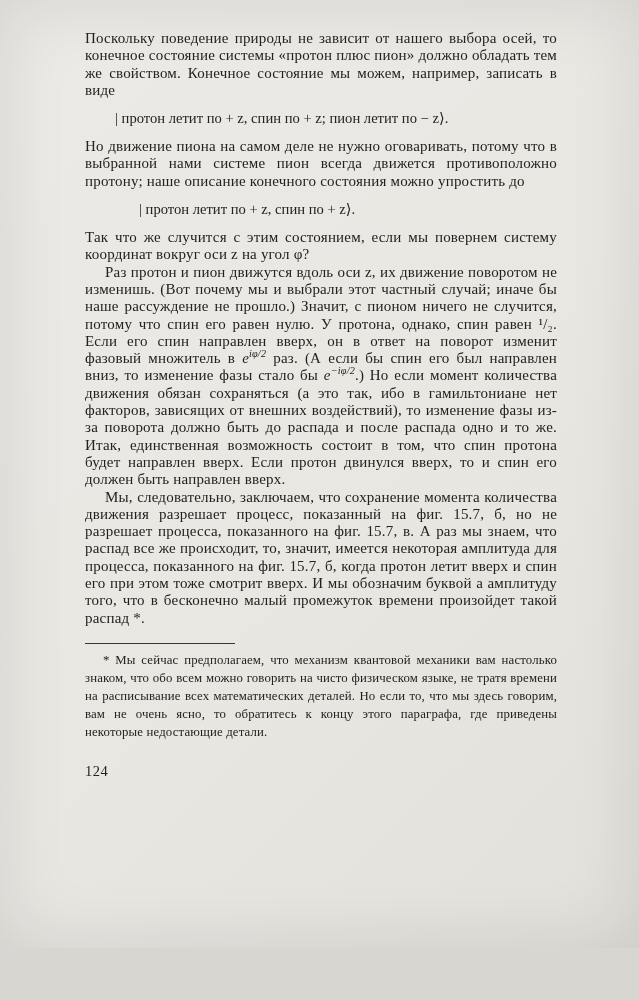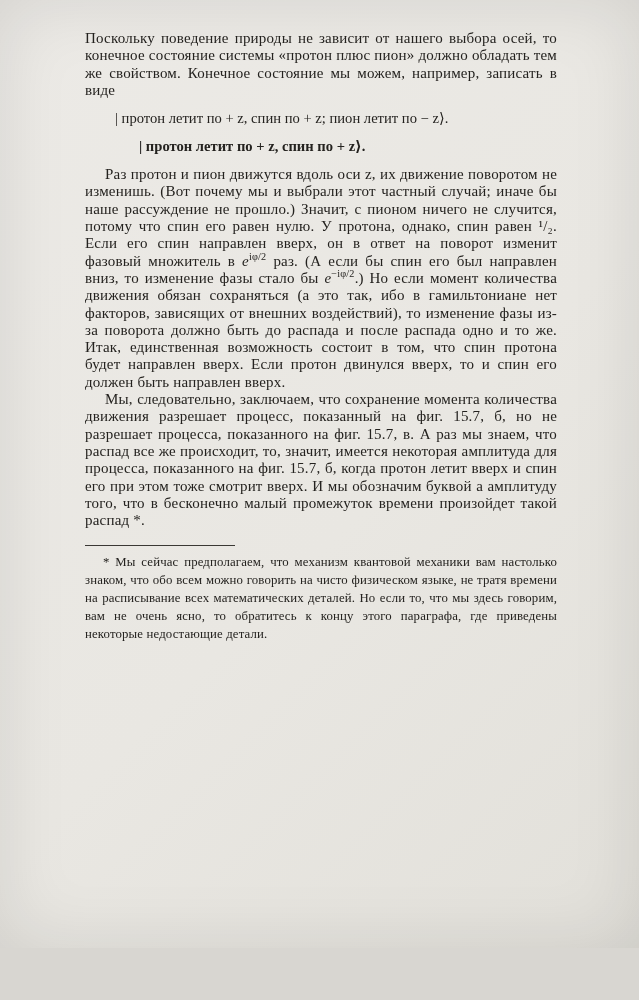--- a/index.html
+++ b/index.html
@@ -33,23 +33,24 @@
     text-indent: 0;
   }
   .para.indent { text-indent: 20px; }
   .formula {
     font-size: 14.6px;
     line-height: 17px;
     margin: 11px 0 11px 0;
     white-space: nowrap;
   }
   .formula.f1 { padding-left: 30px; }
-  .formula.f2 { padding-left: 54px; font-weight: bold; }
+  .formula.f2 { padding-left: 54px; }
   .var { font-style: italic; }
   sup.sup {
+    font-style: italic;
     font-size: 0.68em;
     line-height: 0;
   }
   .footnote-rule {
     width: 150px;
     height: 1px;
     background: #3a3834;
     margin: 16px 0 7px 0;
   }
   .footnote {
@@ -69,28 +70,31 @@
 </head>
 <body>
 
 <div class="page">
   <div class="content">
 
     <p class="para">Поскольку поведение природы не зависит от нашего выбора осей, то конечное состояние системы «протон плюс пион» должно обладать тем же свойством. Конечное состояние мы можем, например, записать в виде</p>
 
     <div class="formula f1">| протон летит по + z, спин по + z; пион летит по − z⟩.</div>
 
+    <p class="para">Но движение пиона на самом деле не нужно оговаривать, потому что в выбранной нами системе пион всегда движется противоположно протону; наше описание конечного состояния можно упростить до</p>
 
     <div class="formula f2">| протон летит по + z, спин по + z⟩.</div>
 
+    <p class="para">Так что же случится с этим состоянием, если мы повернем систему координат вокруг оси z на угол φ?</p>
 
     <p class="para indent"><span>Раз протон и пион движутся вдоль оси z, их движение поворотом не изменишь. (Вот почему мы и выбрали этот частный случай; иначе бы наше рассуждение не прошло.) Значит, с пионом ничего не случится, потому что спин его равен нулю. У протона, однако, спин равен ¹/₂. Если его спин направлен вверх, он в ответ на поворот изменит фазовый множитель в </span><span class="var">e</span><sup class="sup">iφ/2</sup><span> раз. (А если бы спин его был направлен вниз, то изменение фазы стало бы </span><span class="var">e</span><sup class="sup">−iφ/2</sup><span>.) Но если момент количества движения обязан сохраняться (а это так, ибо в гамильтониане нет факторов, зависящих от внешних воздействий), то изменение фазы из-за поворота должно быть до распада и после распада одно и то же. Итак, единственная возможность состоит в том, что спин протона будет направлен вверх. Если протон двинулся вверх, то и спин его должен быть направлен вверх.</span></p>
 
     <p class="para indent">Мы, следовательно, заключаем, что сохранение момента количества движения разрешает процесс, показанный на фиг. 15.7, б, но не разрешает процесса, показанного на фиг. 15.7, в. А раз мы знаем, что распад все же происходит, то, значит, имеется некоторая амплитуда для процесса, показанного на фиг. 15.7, б, когда протон летит вверх и спин его при этом тоже смотрит вверх. И мы обозначим буквой a амплитуду того, что в бесконечно малый промежуток времени произойдет такой распад *.</p>
 
 
     <div class="footnote-rule"></div>
 
     <p class="footnote">* Мы сейчас предполагаем, что механизм квантовой механики вам настолько знаком, что обо всем можно говорить на чисто физическом языке, не тратя времени на расписывание всех математических деталей. Но если то, что мы здесь говорим, вам не очень ясно, то обратитесь к концу этого параграфа, где приведены некоторые недостающие детали.</p>
 
+    <div class="page-number">124</div>
 
   </div>
 </div>
 
 </body></html>

